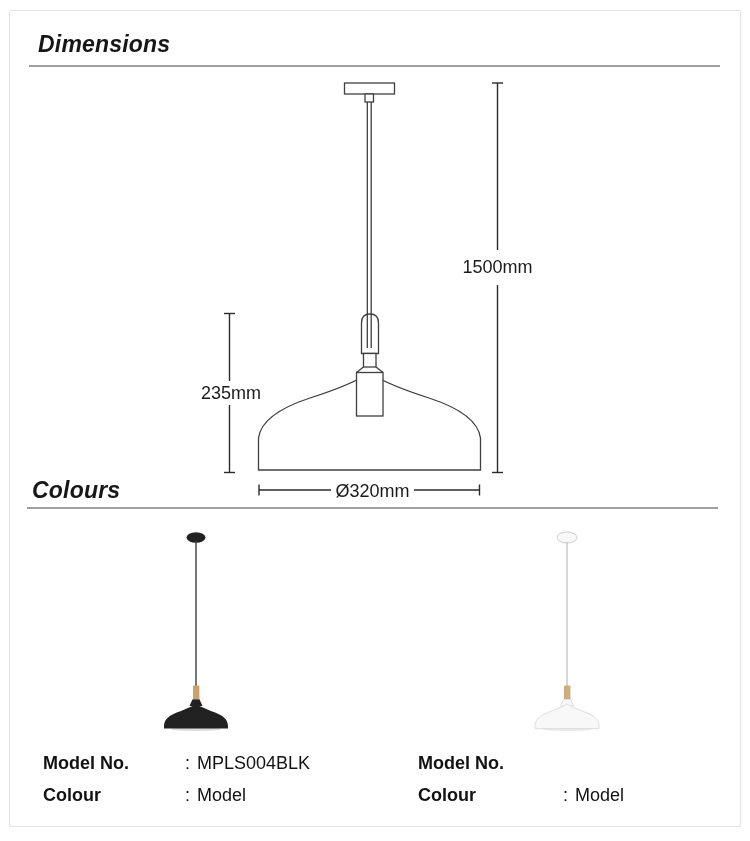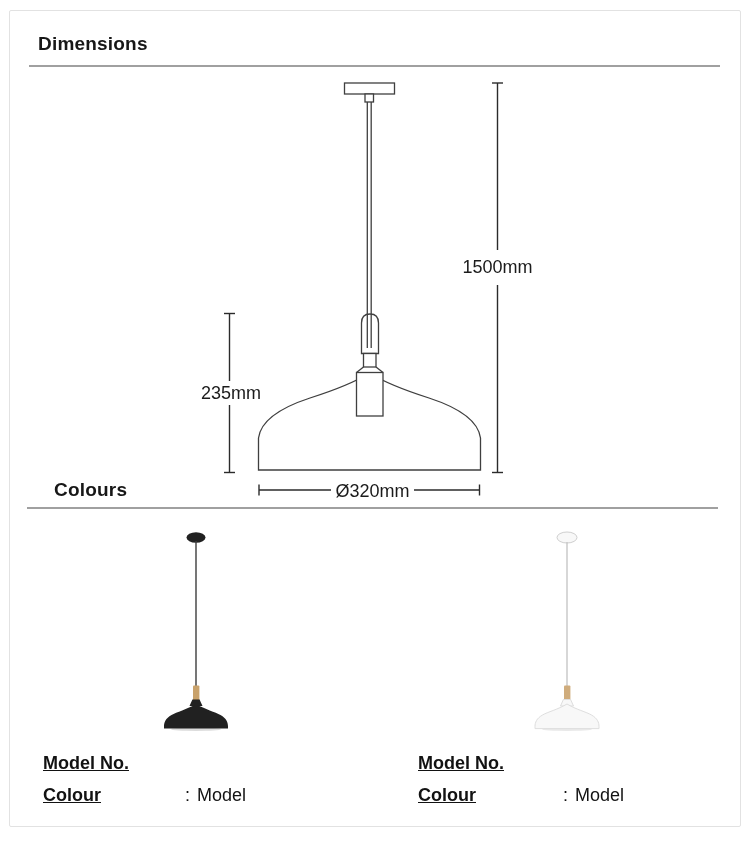--- a/index.html
+++ b/index.html
@@ -6,40 +6,41 @@
   body{
     width:750px;height:841px;position:relative;overflow:hidden;
     font-family:"Liberation Sans",sans-serif;color:#171717;
   }
   .abs{position:absolute;}
   .frame{
     left:9px;top:10px;width:730px;height:815px;
     border:1px solid #e2e2e2;border-radius:2px;background:#ffffff;
   }
   .section-title{
-    font-size:19px;font-weight:700;color:#171717;margin:0;letter-spacing:.2px;
+    font-size:23px;font-weight:700;color:#171717;margin:0;letter-spacing:.2px;
     line-height:26px;
+    font-style:italic;
   }
   .rule{height:2px;background:#a0a0a0;}
   
   svg{display:block;}
   .draw{stroke:#3f3f3f;stroke-width:1.3;fill:none;}
   .draw-fill{stroke:#3f3f3f;stroke-width:1.3;fill:#ffffff;}
   .dim{stroke:#2b2b2b;stroke-width:1.4;fill:none;}
   .dim-text{
     font-family:"Liberation Sans",sans-serif;font-size:18px;fill:#1b1b1b;
   }
   
   .white-outline{stroke:#cfcfcf;stroke-width:1;}
   .white-shade{stroke:#dedede;stroke-width:1;}
   .no-stroke{stroke:none;}
   
   .spec{font-size:18px;color:#121212;}
   .spec-row{display:flex;align-items:baseline;margin-bottom:11px;line-height:21px;}
-  .spec-label{font-weight:700;text-decoration:underline;}
+  .spec-label{font-weight:700;}
   .spec.left .spec-label{width:142px;}
   .spec.right .spec-label{width:145px;}
   .colon{margin-right:7px;}
 </style>
 </head>
 <body>
 
 <div class="abs frame"></div>
 
 <h2 class="abs section-title" style="left:38px;top:31px;">Dimensions</h2>
@@ -88,21 +89,21 @@
 
   <g>
     <line class="dim" x1="259" y1="484.5" x2="259" y2="495.5"></line>
     <line class="dim" x1="259" y1="490" x2="331" y2="490"></line>
     <line class="dim" x1="414" y1="490" x2="479.5" y2="490"></line>
     <line class="dim" x1="479.5" y1="484.5" x2="479.5" y2="495.5"></line>
   </g>
   <text class="dim-text" x="372.5" y="496.5" text-anchor="middle">Ø320mm</text>
 </svg>
 
-<h2 class="abs section-title" style="left:54px;top:477px;">Colours</h2>
+<h2 class="abs section-title" style="left:32px;top:477px;">Colours</h2>
 <div class="abs rule" style="left:27px;top:507px;width:691px;"></div>
 
 <svg class="abs" style="left:0;top:525px;" width="750" height="215" viewBox="0 525 750 215">
 
   <g>
     <ellipse class="no-stroke" cx="196" cy="537.5" rx="9.5" ry="5.2" fill="#212121"></ellipse>
     <line x1="196" y1="541" x2="196" y2="687" stroke-width="1.4" stroke="#3d3d3d"></line>
     <rect class="no-stroke" x="193" y="685.5" width="6.4" height="17" rx="1" fill="#c9a26b"></rect>
     <path class="no-stroke" d="M 192.4 699.5 L 199.6 699.5 L 202.5 706 L 189.5 706 Z" fill="#212121"></path>
     <ellipse class="no-stroke" cx="196" cy="729.2" rx="25" ry="1.8" fill="#dcdcdc"></ellipse>
@@ -125,20 +126,21 @@
              C 536.5 718.5 535 722.5 535 726.5
              L 535 728.6 L 599 728.6 L 599 726.5
              C 599 722.5 597.5 718.5 591.5 715
              C 586.5 712 576 709.5 567 704 Z" fill="#f8f8f8"></path>
   </g>
 </svg>
 
 <div class="abs spec left" style="left:43px;top:753px;">
   <div class="spec-row">
     <span class="spec-label">Model No.</span>
+    <span class="spec-value"><span class="colon">:</span><span>MPLS004BLK</span></span>
   </div>
   <div class="spec-row">
     <span class="spec-label">Colour</span>
     <span class="spec-value"><span class="colon">:</span><span>Model</span></span>
   </div>
 </div>
 
 <div class="abs spec right" style="left:418px;top:753px;">
   <div class="spec-row">
     <span class="spec-label">Model No.</span>

